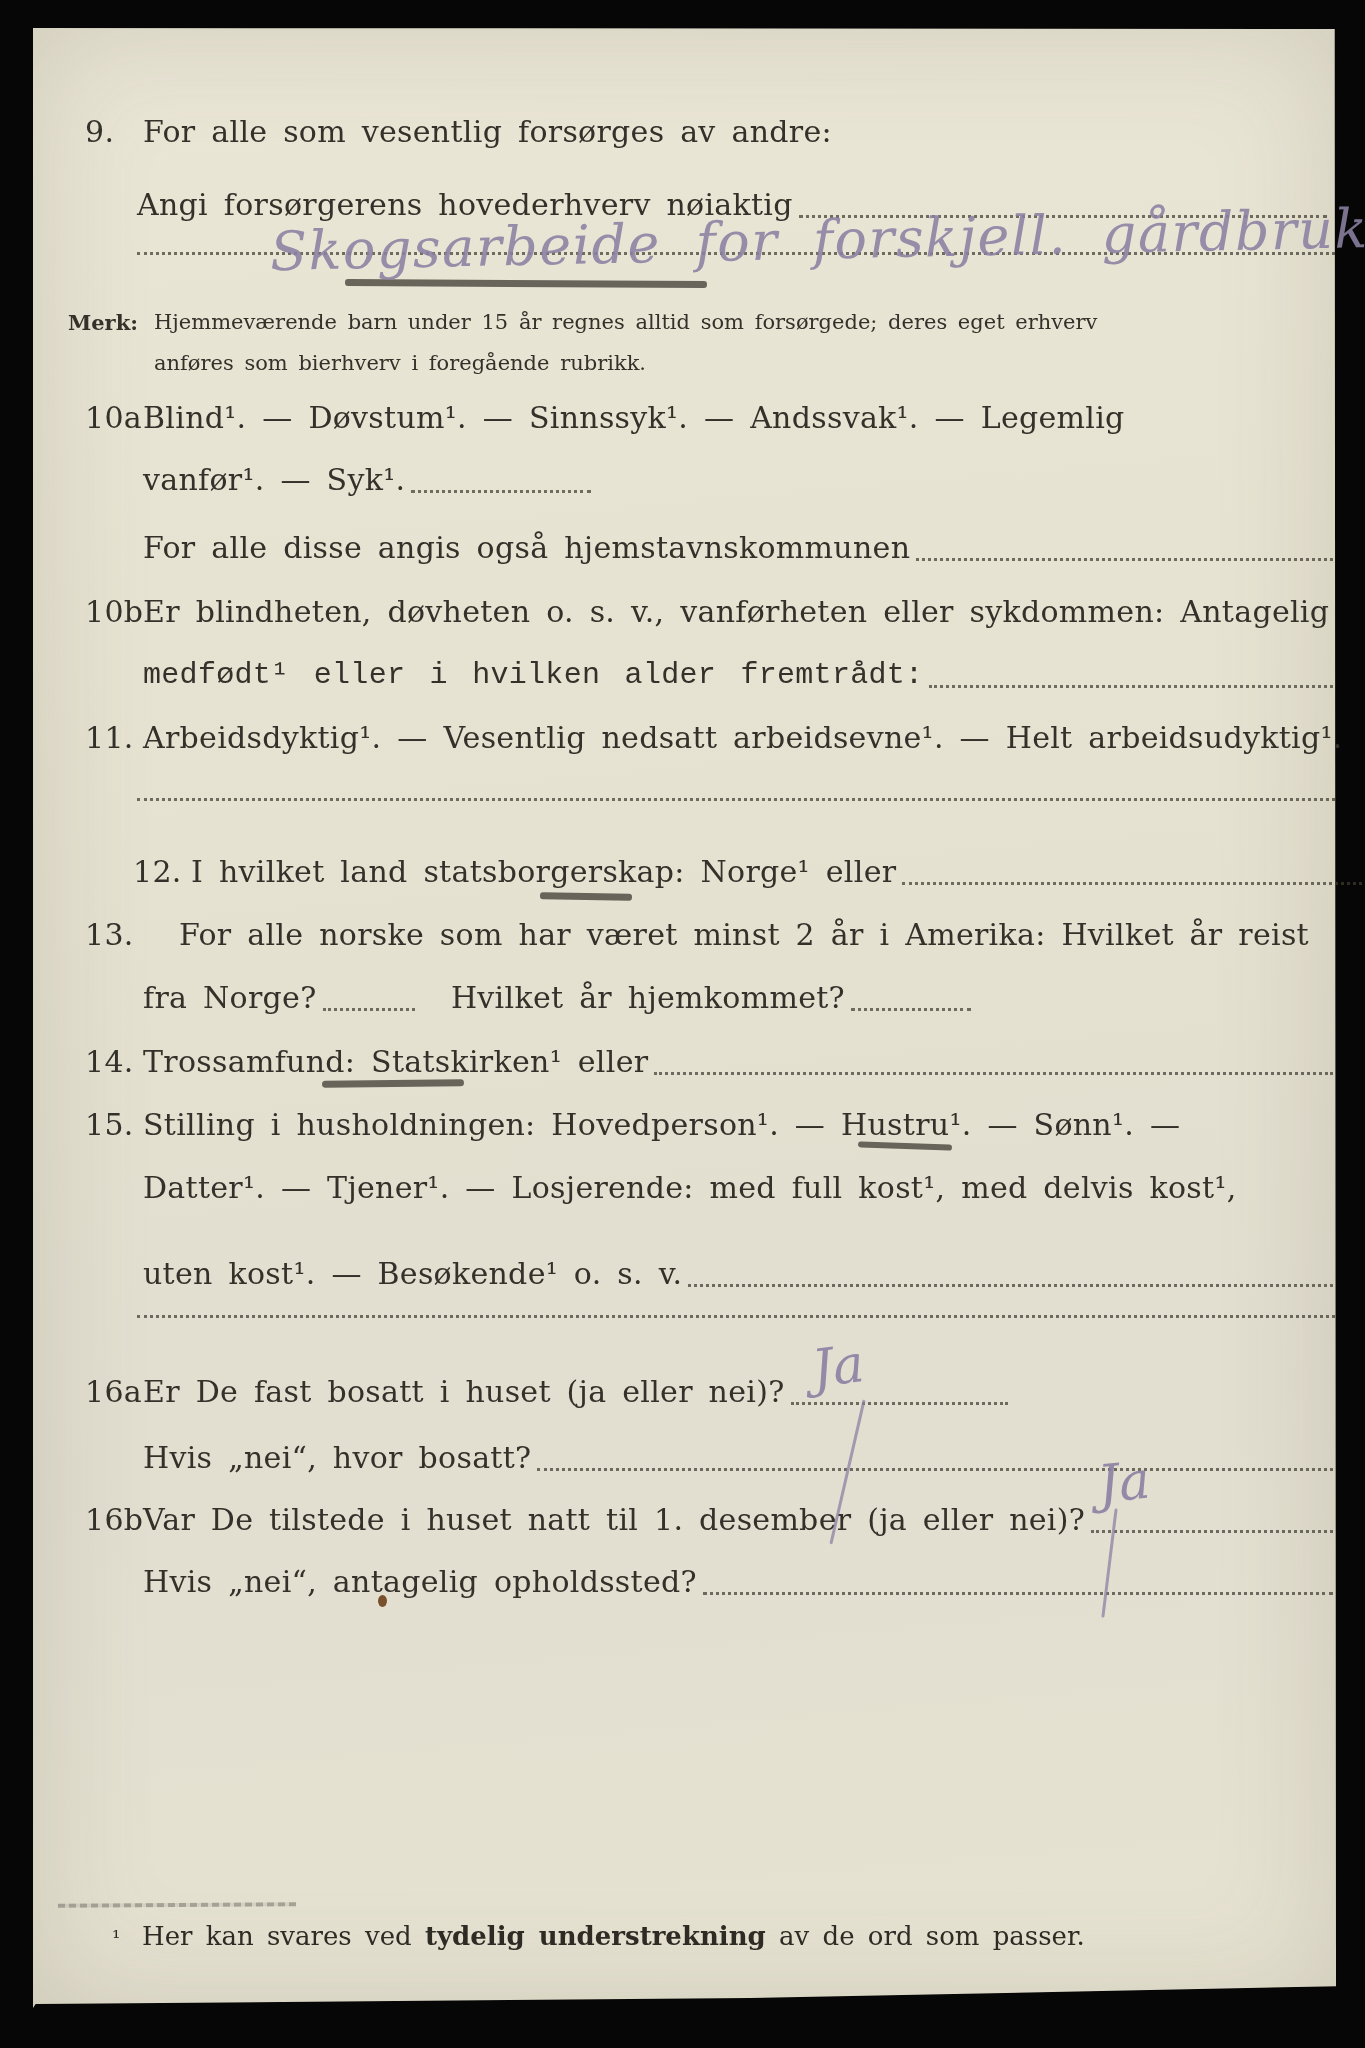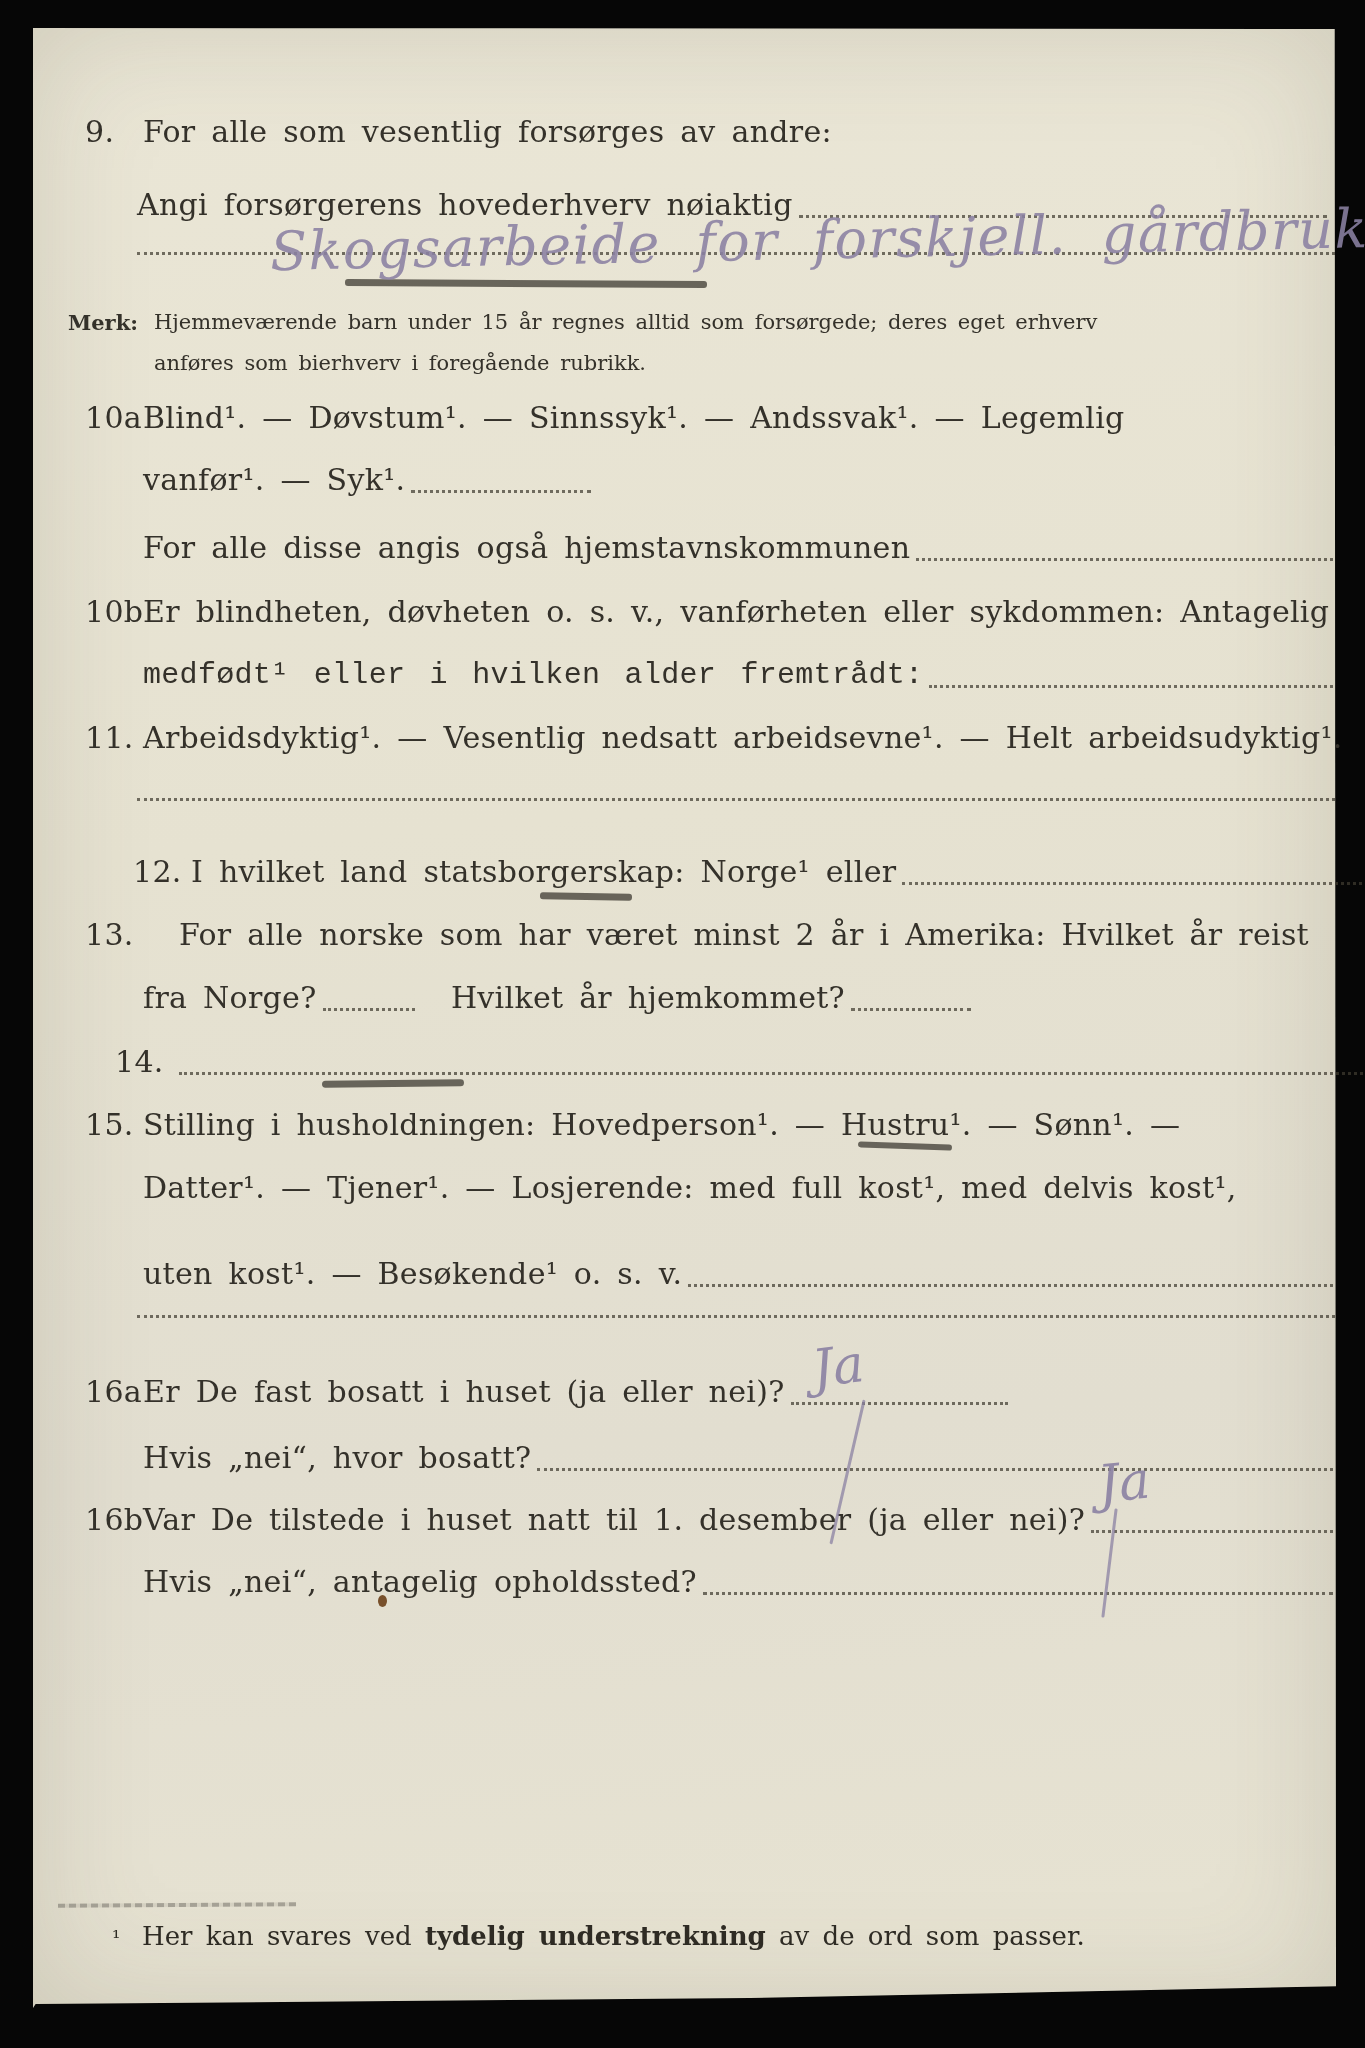--- a/index.html
+++ b/index.html
@@ -120,22 +120,23 @@
   <span>For alle norske som har været minst 2 år i Amerika:  Hvilket år reist</span>
 </div>
 <div class="row" style="left:143px;top:978px;width:830px;">
   <span>fra Norge?</span>
   <span class="dots" style="flex:1;"></span>
   <span style="flex:none;width:34px;"></span>
   <span>Hvilket år hjemkommet?</span>
   <span class="dots" style="flex:1.3;"></span>
 </div>
 
-<div class="row" style="left:85px;top:1042px;width:1250px;margin-left:30px;">
+<div class="row" style="left:85px;top:1042px;width:1250px;">
   <span class="qno">14.</span>
+  <span>Trossamfund:  Statskirken¹  eller</span>
   <span class="dots"></span>
 </div>
 <div class="pencil-line" style="left:322px;top:1080px;width:142px;height:7px;transform:rotate(-.6deg);border-radius:5px;"></div>
 
 <div class="row" style="left:85px;top:1105px;">
   <span class="qno">15.</span>
   <span>Stilling i husholdningen:  Hovedperson¹. — Hustru¹. — Sønn¹. —</span>
 </div>
 <div class="pencil-line" style="left:858px;top:1143px;width:94px;height:6px;transform:rotate(2deg);"></div>
 <div class="row" style="left:143px;top:1168px;">

